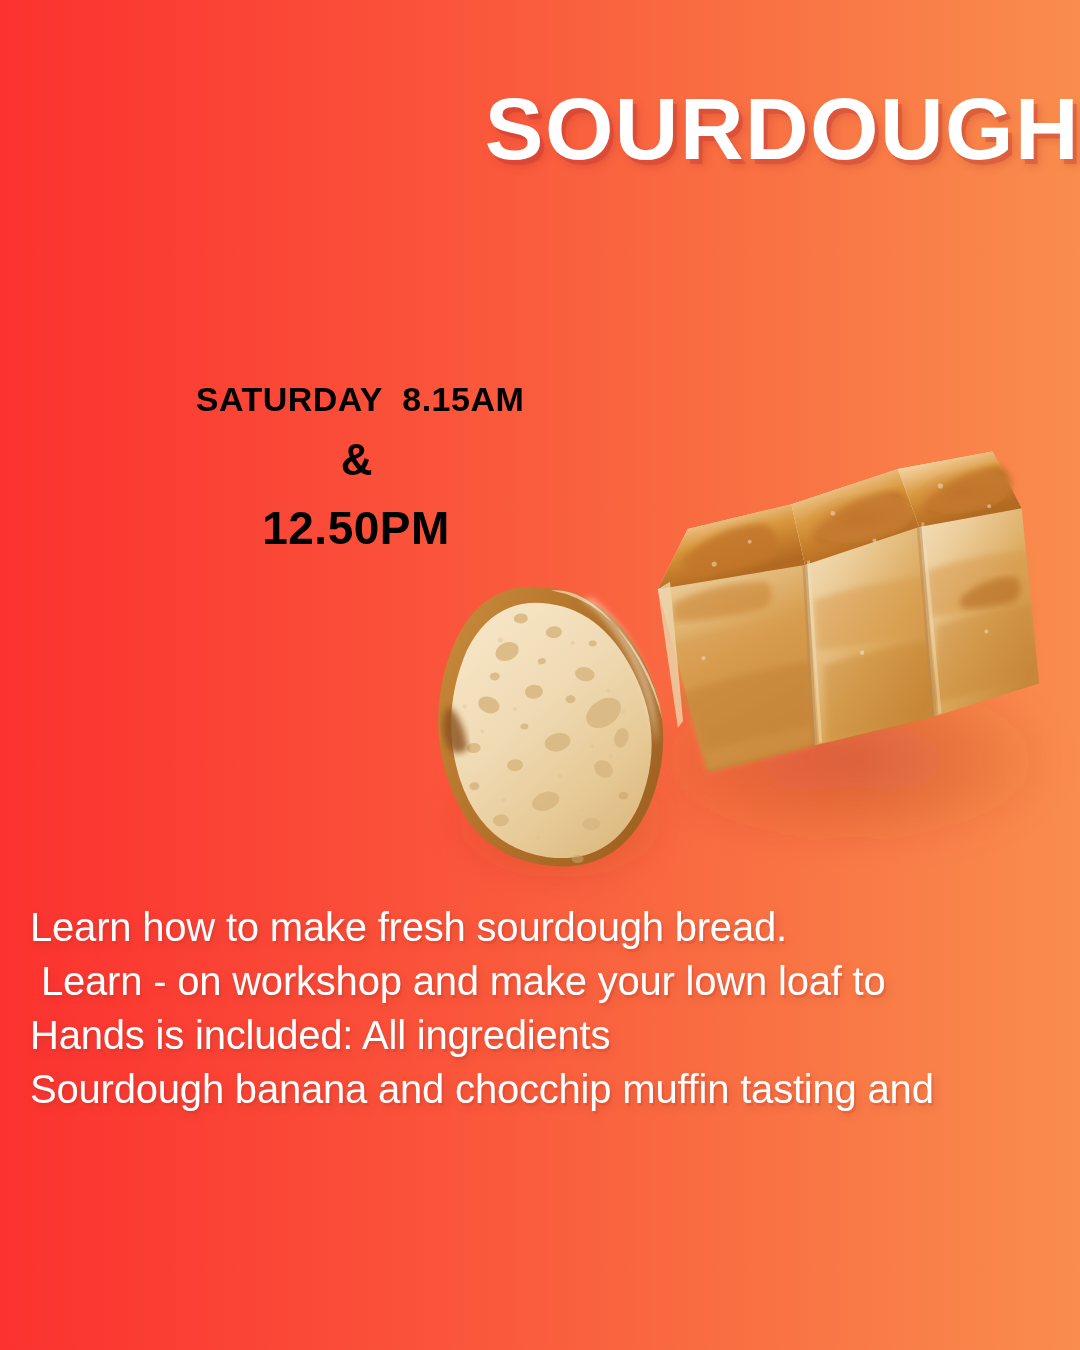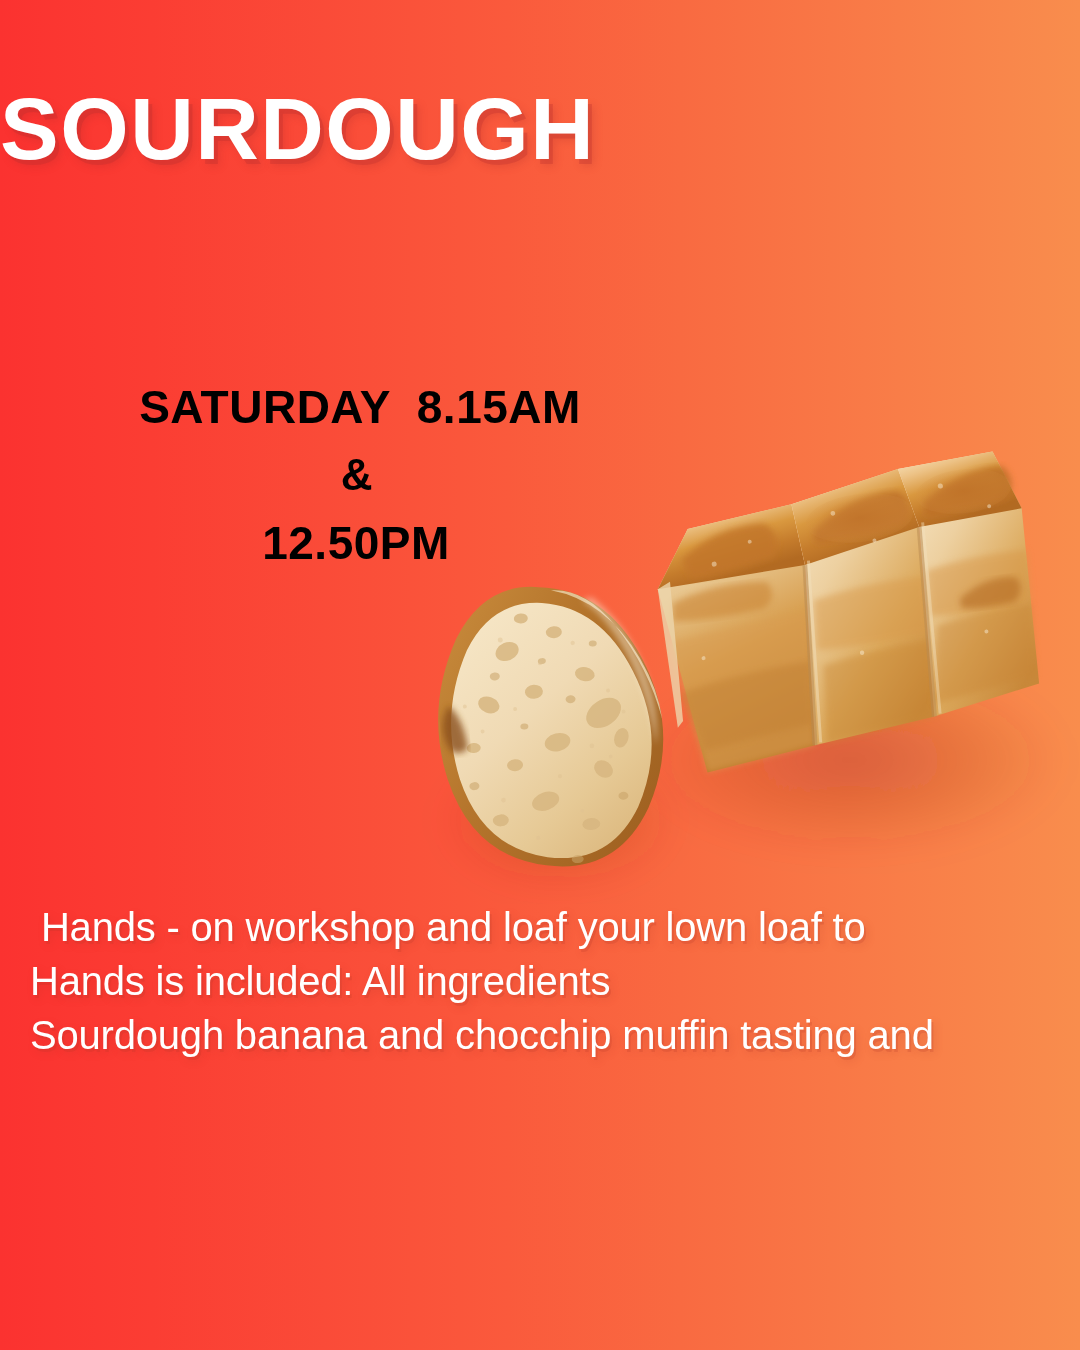--- a/index.html
+++ b/index.html
@@ -24,21 +24,21 @@
     font-family: "Liberation Sans", sans-serif;
     -webkit-font-smoothing: antialiased;
   }
 
   
   .title-block {
     position: absolute;
     top: 86px;
     left: 0;
     width: 1080px;
-    text-align: left;
+    text-align: right;
     line-height: 0.97;
     z-index: 6;
   }
   .title-line {
     display: block;
     color: #ffffff;
     font-family: "Liberation Sans", sans-serif;
     font-weight: 700;
     font-size: 88px;
     letter-spacing: 1.5px;
@@ -54,21 +54,21 @@
     left: 0;
     width: 720px;
     text-align: center;
     z-index: 6;
   }
   .date-line {
     display: block;
     color: #000000;
     font-family: "Liberation Sans", sans-serif;
     font-weight: 700;
-    font-size: 46px;
+    font-size: 34px;
     letter-spacing: 0.5px;
     white-space: pre;
   }
   .date-line.l1 { margin-left: 0px; }
   .date-line.l2 { font-size: 44px; margin-top: 16px; margin-left: -6px; }
   .date-line.l3 { font-size: 46px; margin-top: 16px; margin-left: -8px; }
 
   
   .bread-art {
     position: absolute;
@@ -283,18 +283,19 @@
     <span class="title-line">SOURDOUGH</span>
   </div>
 
   <div class="date-block">
     <span class="date-line l1">SATURDAY  8.15AM</span>
     <span class="date-line l2">&amp;</span>
     <span class="date-line l3">12.50PM</span>
   </div>
 
   <div class="body-block">
-    <span class="body-line"> Hands - on workshop and loaf your lown loaf to</span>
+    <span class="body-line">Learn how to make fresh sourdough bread.</span>
+    <span class="body-line"> Learn - on workshop and make your lown loaf to</span>
     <span class="body-line">Hands is included: All ingredients</span>
     <span class="body-line">Sourdough banana and chocchip muffin tasting and</span>
   </div>
 
 </div>
 
 </body></html>

